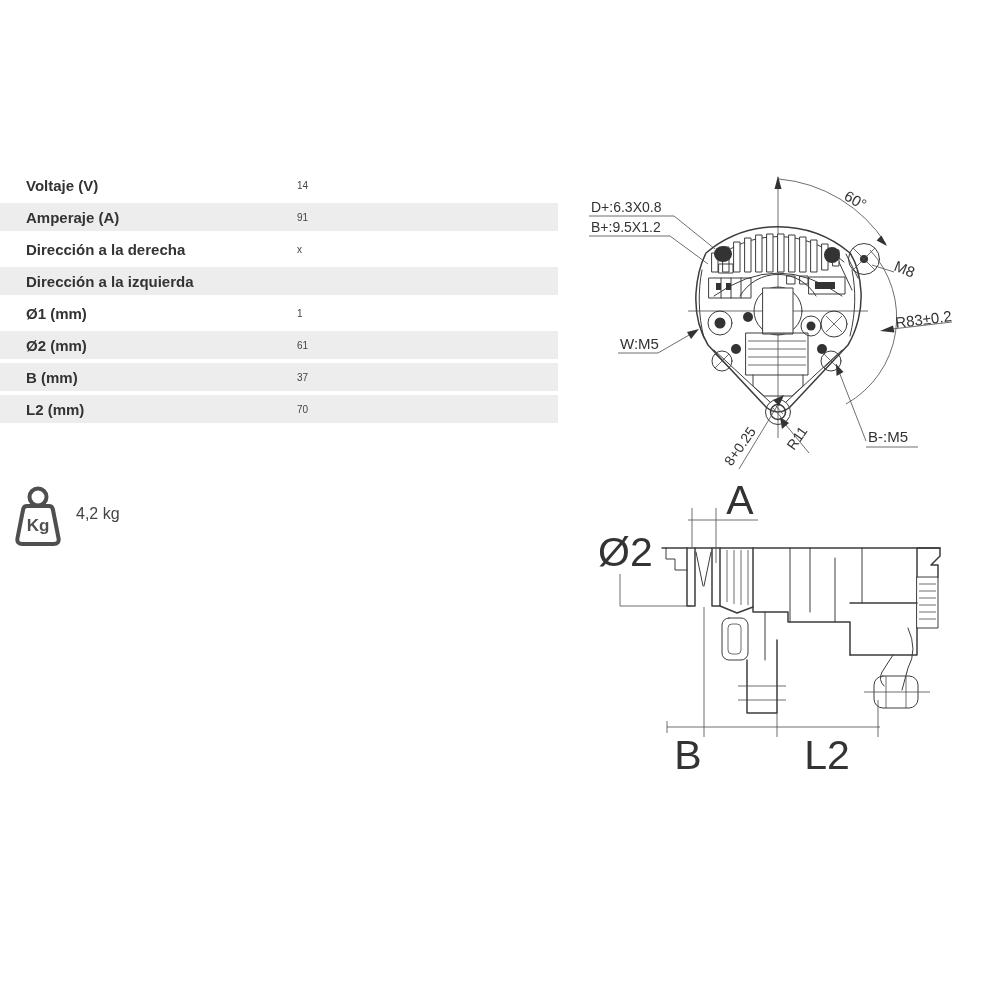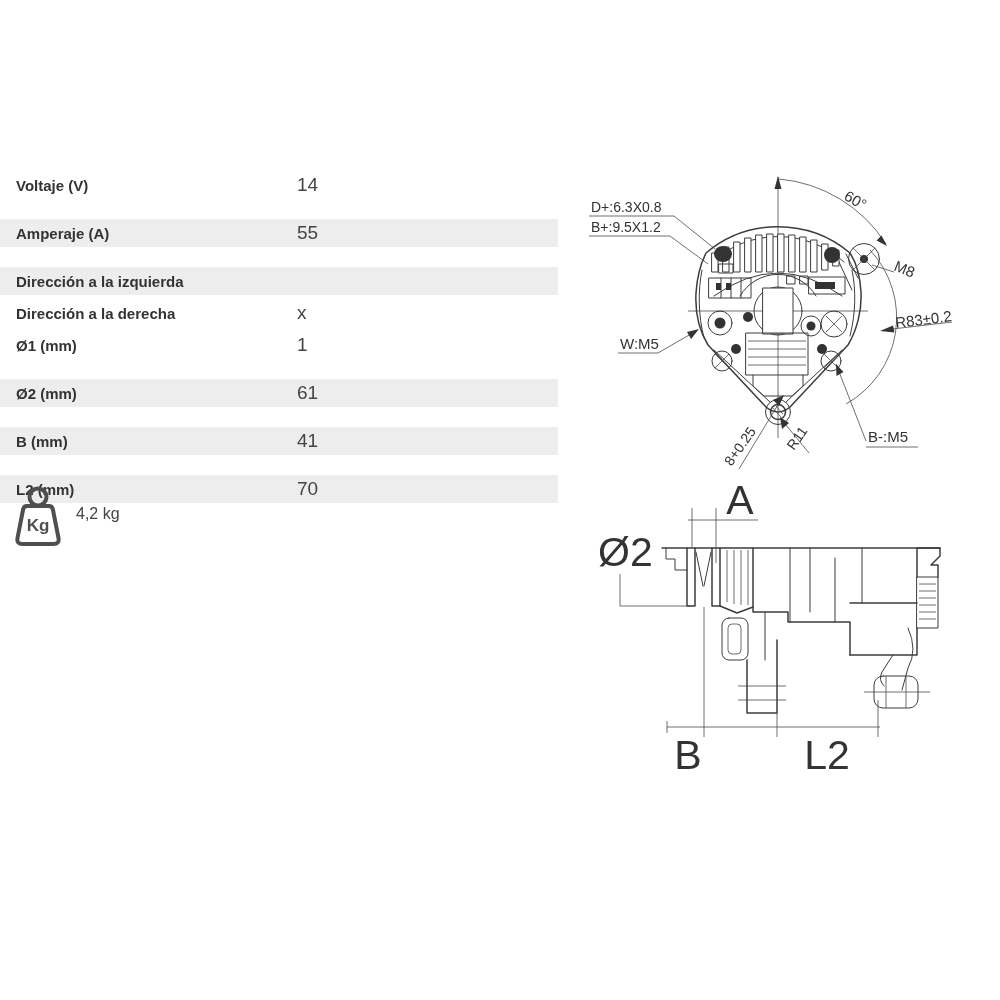--- a/index.html
+++ b/index.html
@@ -1,23 +1,23 @@
 <!DOCTYPE html>
 <html><head>
 <meta charset="utf-8">
 <style>
   html,body{margin:0;padding:0;background:#ffffff;}
   body{width:1000px;height:1000px;position:relative;font-family:"Liberation Sans",sans-serif;overflow:hidden;}
 
   
   .spec-table{position:absolute;left:0;top:169px;width:558px;}
   .row{position:relative;height:32px;box-sizing:border-box;display:flex;align-items:center;}
-  .row.alt{background:#ededed;border-top:2px solid #fff;border-bottom:2px solid #fff;margin-top:16px;}
-  .row .lbl{padding-left:16px;font-size:15px;font-weight:bold;color:#333;}
-  .row .val{position:absolute;left:297px;font-size:19px;font-weight:normal;color:#444;}
+  .row.alt{background:#ededed;border-top:2px solid #fff;border-bottom:2px solid #fff;}
+  .row .lbl{padding-left:26px;font-size:15px;font-weight:bold;color:#333;}
+  .row .val{position:absolute;left:297px;font-size:10px;font-weight:normal;color:#444;}
 
   
   .weight{position:absolute;left:14px;top:486px;display:flex;align-items:center;}
   .weight .w-icon{width:48px;height:64px;}
   .weight .w-val{font-size:16px;color:#444;margin:0 0 8px 14px;}
 
   
   .diagram{position:absolute;left:560px;top:160px;width:440px;height:632px;}
   .ln{stroke:#3c3c3c;fill:none;stroke-width:1.5;stroke-linecap:round;stroke-linejoin:round;}
   .dt{stroke:#3c3c3c;fill:none;stroke-width:1;stroke-linecap:round;stroke-linejoin:round;}
@@ -31,41 +31,41 @@
 </head>
 <body>
 
 <div class="spec-table">
   <div class="row">
       <span class="lbl">Voltaje (V)</span>
       <span class="val">14</span>
     </div>
   <div class="row alt">
       <span class="lbl">Amperaje (A)</span>
-      <span class="val">55</span>
-    </div>
-  <div class="row alt">
-      <span class="lbl">Dirección a la izquierda</span>
-      <span class="val"></span>
+      <span class="val">91</span>
     </div>
   <div class="row">
       <span class="lbl">Dirección a la derecha</span>
       <span class="val">x</span>
     </div>
+  <div class="row alt">
+      <span class="lbl">Dirección a la izquierda</span>
+      <span class="val"></span>
+    </div>
   <div class="row">
       <span class="lbl">Ø1 (mm)</span>
       <span class="val">1</span>
     </div>
   <div class="row alt">
       <span class="lbl">Ø2 (mm)</span>
       <span class="val">61</span>
     </div>
   <div class="row alt">
       <span class="lbl">B (mm)</span>
-      <span class="val">41</span>
+      <span class="val">37</span>
     </div>
   <div class="row alt">
       <span class="lbl">L2 (mm)</span>
       <span class="val">70</span>
     </div>
 </div>
 
 <div class="weight">
   <svg class="w-icon" viewBox="0 0 48 64">
     <circle cx="24" cy="11" r="8.5" fill="none" stroke="#4f4f4f" stroke-width="4"></circle>

